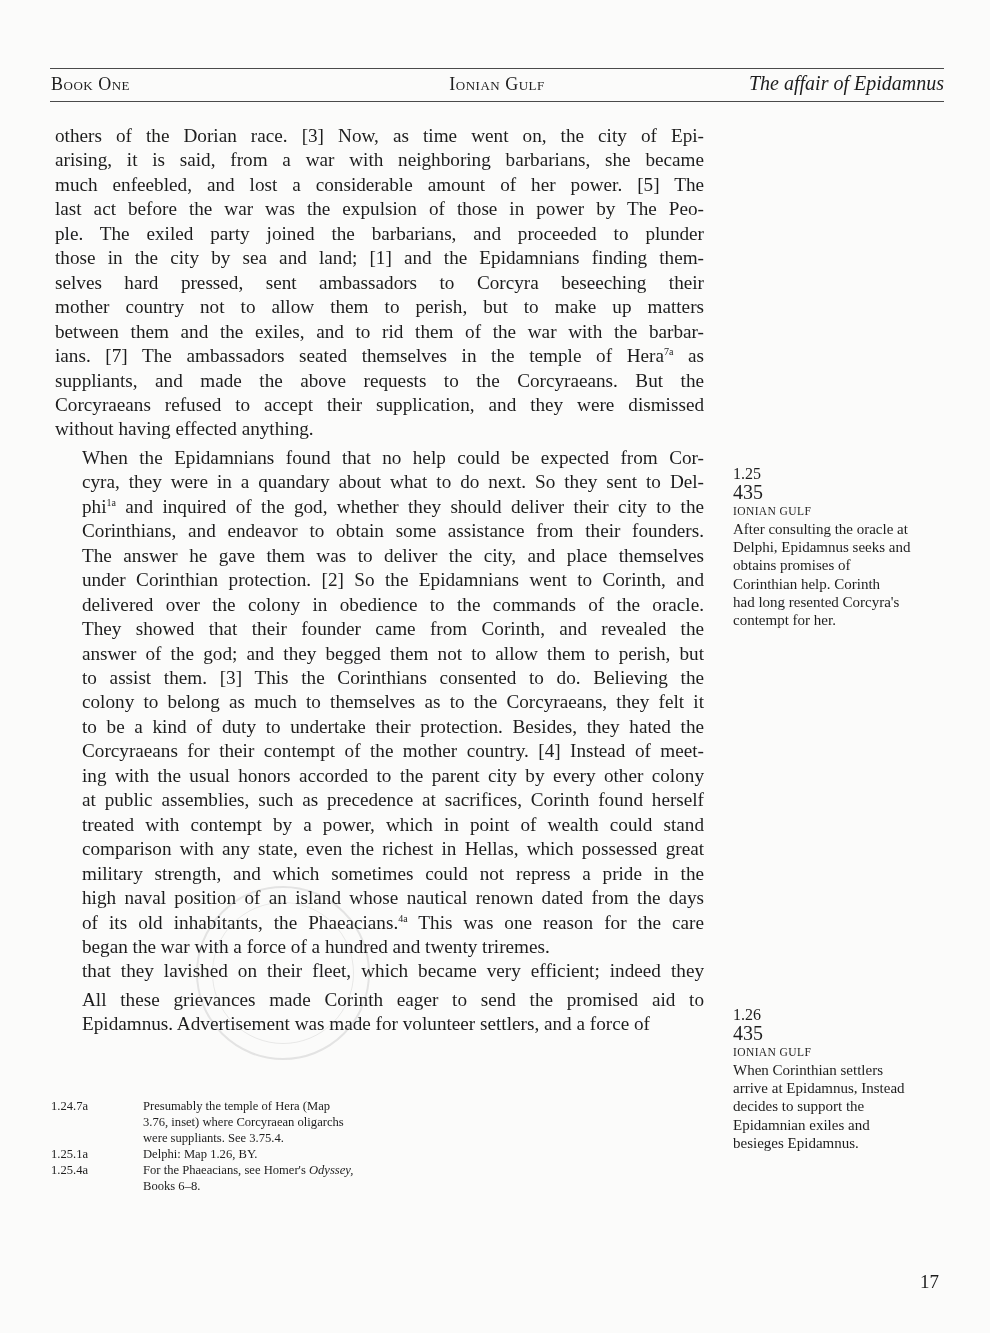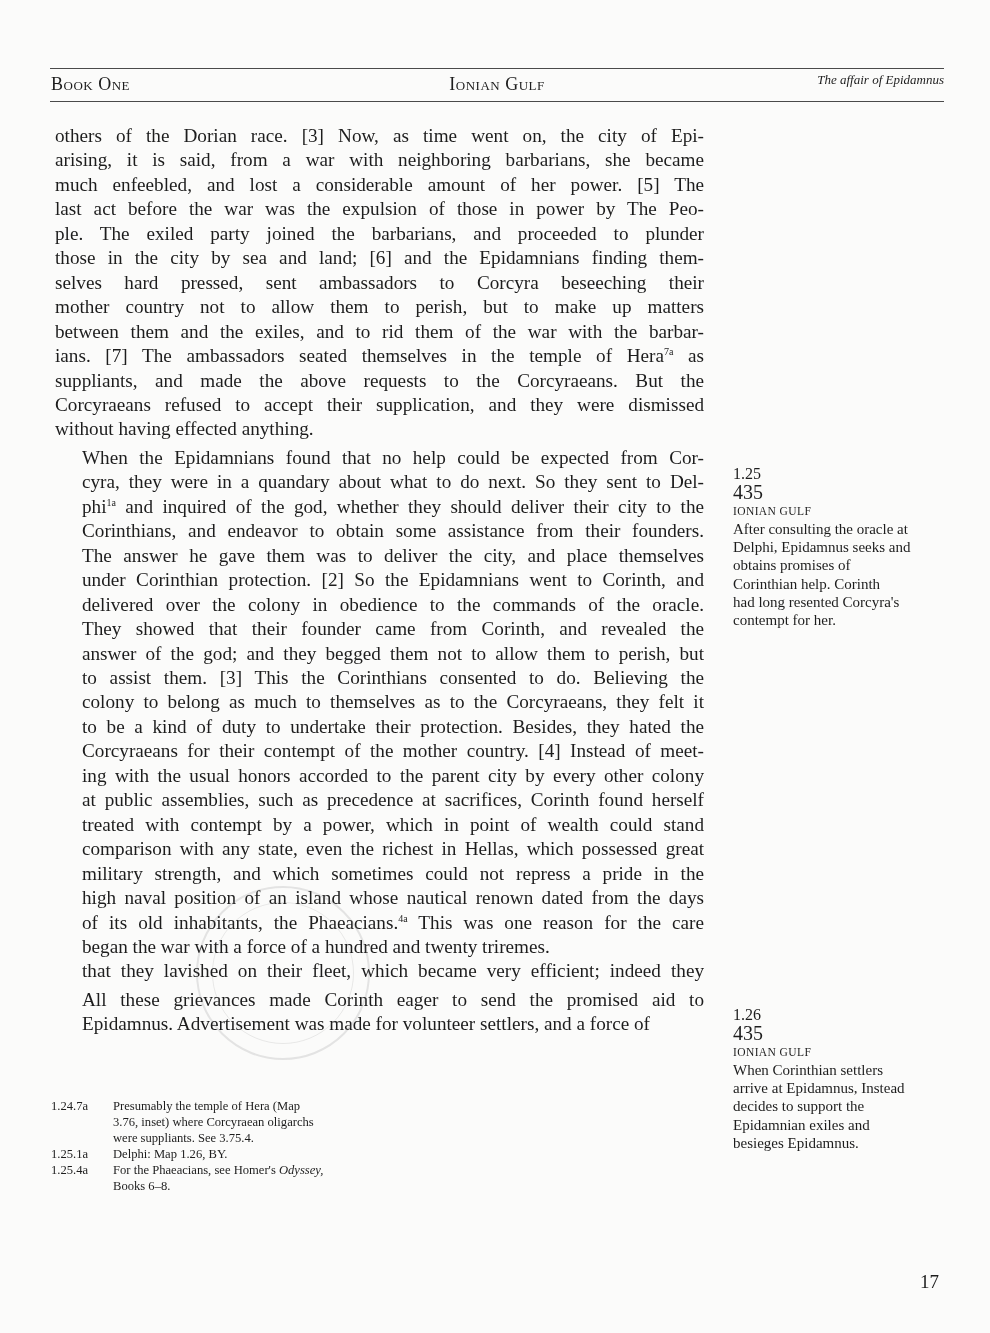--- a/index.html
+++ b/index.html
@@ -6,31 +6,31 @@
   body {
     width: 990px; height: 1333px; background: #fbfbfa; position: relative; overflow: hidden;
     font-family: "Liberation Serif", "DejaVu Serif", serif; color: #1d1d1d;
   }
   .rule { position: absolute; left: 50px; width: 894px; height: 0; border-top: 1.5px solid #4a4a4a; }
   .rule.top { top: 68px; }
   .rule.bottom { top: 101px; }
   .running-head { position: absolute; top: 72px; left: 50px; width: 894px; height: 26px; font-size: 18px; }
   .rh-left { position: absolute; left: 1px; top: 2px; font-variant: small-caps; letter-spacing: 0.5px; text-align: center; }
   .rh-center { position: absolute; left: 0; right: 0; top: 2px; text-align: center; font-variant: small-caps; letter-spacing: 0.5px; }
-  .rh-right { position: absolute; right: 0; top: 0; font-style: italic; font-size: 13px; }
+  .rh-right { position: absolute; right: 0; top: 0; font-style: italic; font-size: 20px; }
 
   .main { position: absolute; left: 51px; top: 120px; width: 657px; font-size: 19.2px; line-height: 24.45px; text-align: justify; hyphens: none; }
   .main p { margin: 4px; }
   .main p.indent { text-indent: 27px; }
   .main .line { display: block; text-align: justify; text-align-last: justify; white-space: nowrap; }
   .main .line.last { text-align-last: left; }
   sup.fn { font-size: 10px; vertical-align: 7px; line-height: 0; }
 
   .footnotes { position: absolute; left: 51px; top: 1098px; width: 340px; font-size: 12.6px; line-height: 16px; }
-  .fn-row { display: flex; }
+  .fn-row { display: flex; gap: 30px; }
   .fn-num { width: 62px; flex: none; }
   .fn-text { flex: 1; }
 
   .margin-note { position: absolute; left: 733px; width: 215px; font-size: 15px; line-height: 18.2px; }
   .margin-note .chap { font-size: 16px; line-height: 19px; }
   .margin-note .year { font-size: 20px; line-height: 19px; }
   .margin-note .place { font-size: 11.5px; letter-spacing: 0.4px; line-height: 18px; text-transform: uppercase; }
   .mn1 { top: 464px; }
   .mn2 { top: 1005px; }
 
@@ -52,21 +52,21 @@
 </div>
 <div class="rule bottom"></div>
 
 <div class="main" id="main">
     <p>
       <span class="line">others of the Dorian race. [3] Now, as time went on, the city of Epi-</span>
       <span class="line">arising, it is said, from a war with neighboring barbarians, she became</span>
       <span class="line">much enfeebled, and lost a considerable amount of her power. [5] The</span>
       <span class="line">last act before the war was the expulsion of those in power by The Peo-</span>
       <span class="line">ple. The exiled party joined the barbarians, and proceeded to plunder</span>
-      <span class="line">those in the city by sea and land; [6] and the Epidamnians finding them-</span>
+      <span class="line">those in the city by sea and land; [1] and the Epidamnians finding them-</span>
       <span class="line">selves hard pressed, sent ambassadors to Corcyra beseeching their</span>
       <span class="line">mother country not to allow them to perish, but to make up matters</span>
       <span class="line">between them and the exiles, and to rid them of the war with the barbar-</span>
       <span class="line">ians. [7] The ambassadors seated themselves in the temple of Hera<sup class="fn">7a</sup> as</span>
       <span class="line">suppliants, and made the above requests to the Corcyraeans. But the</span>
       <span class="line">Corcyraeans refused to accept their supplication, and they were dismissed</span>
       <span class="line last">without having effected anything.</span>
     </p>
     <p class="indent">
       <span class="line" style="text-indent: 27px;">When the Epidamnians found that no help could be expected from Cor-</span>

